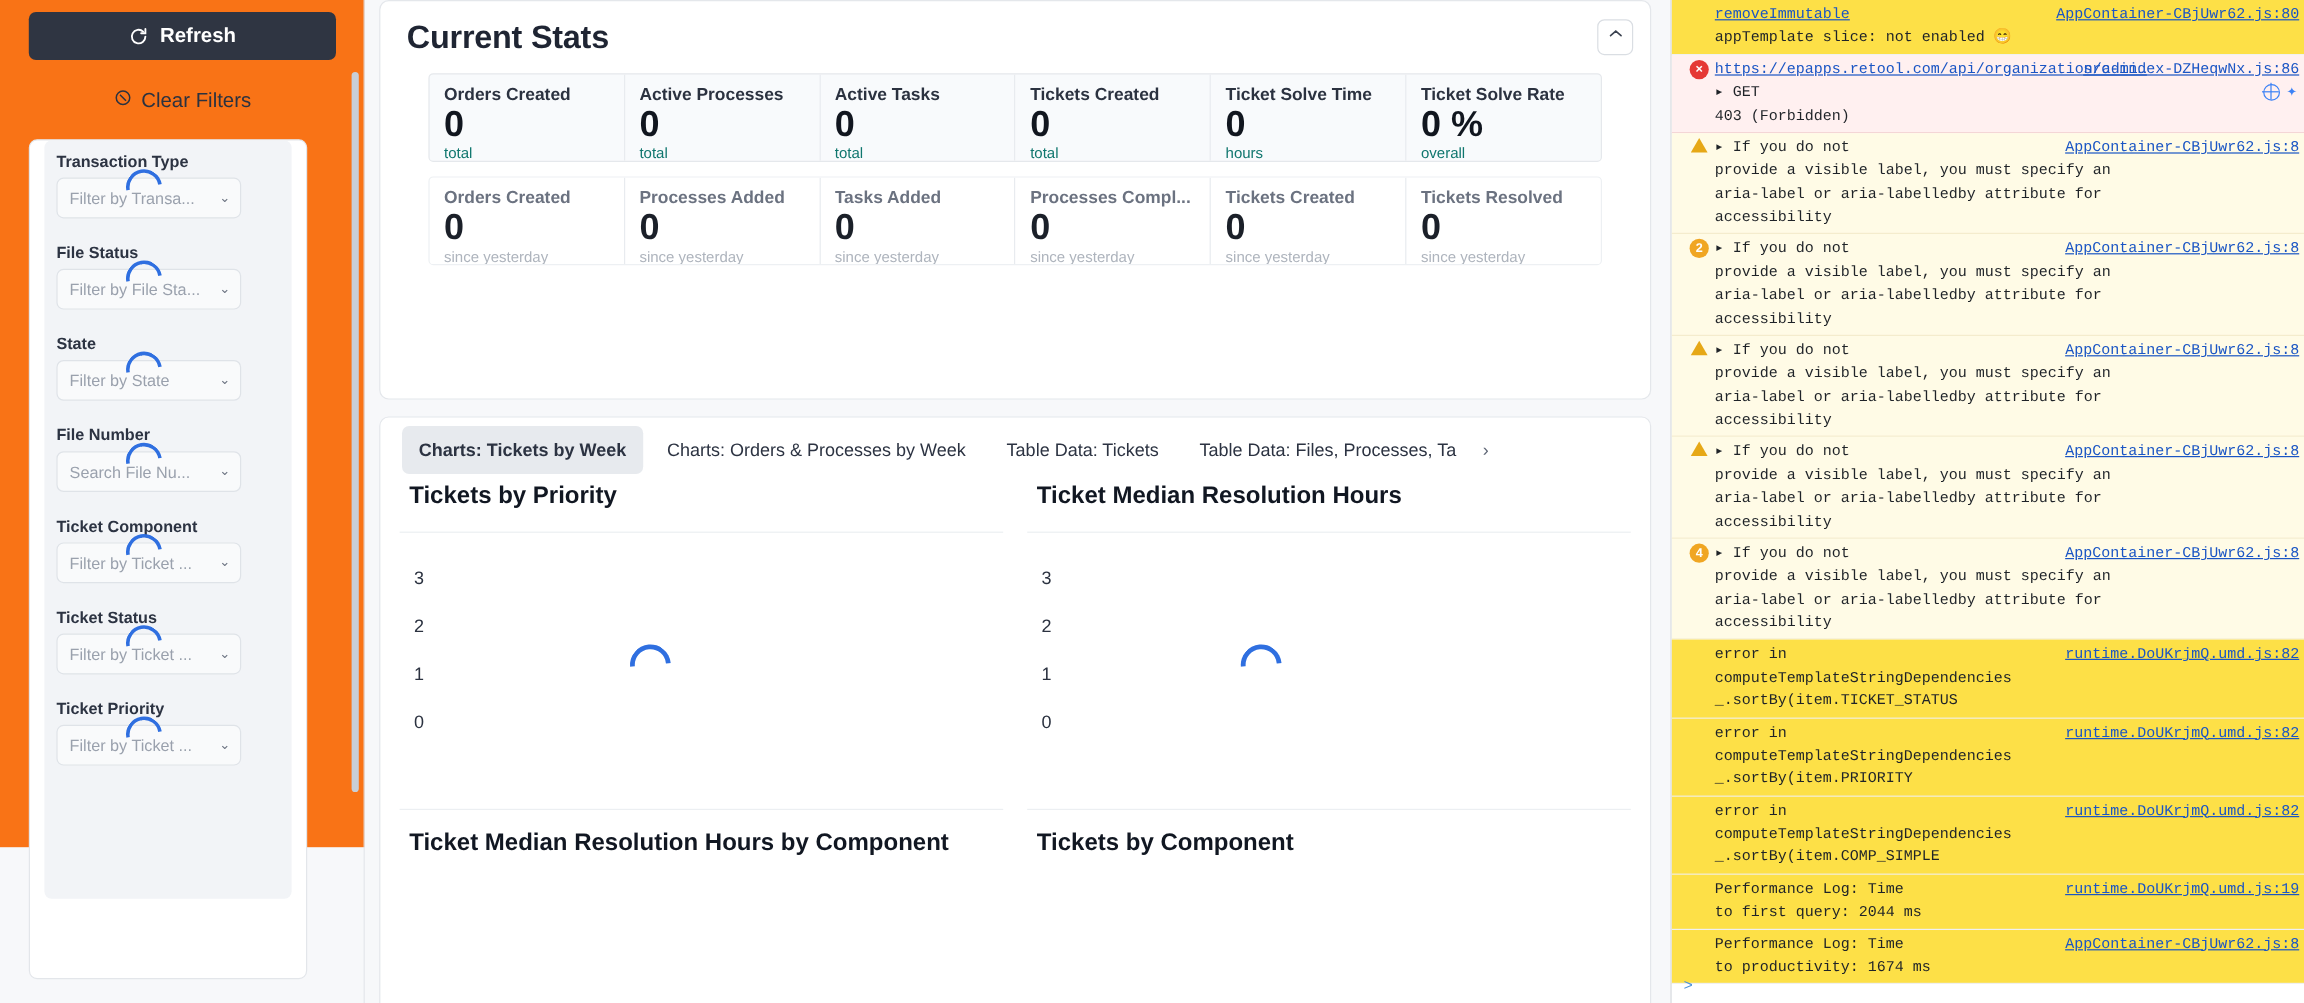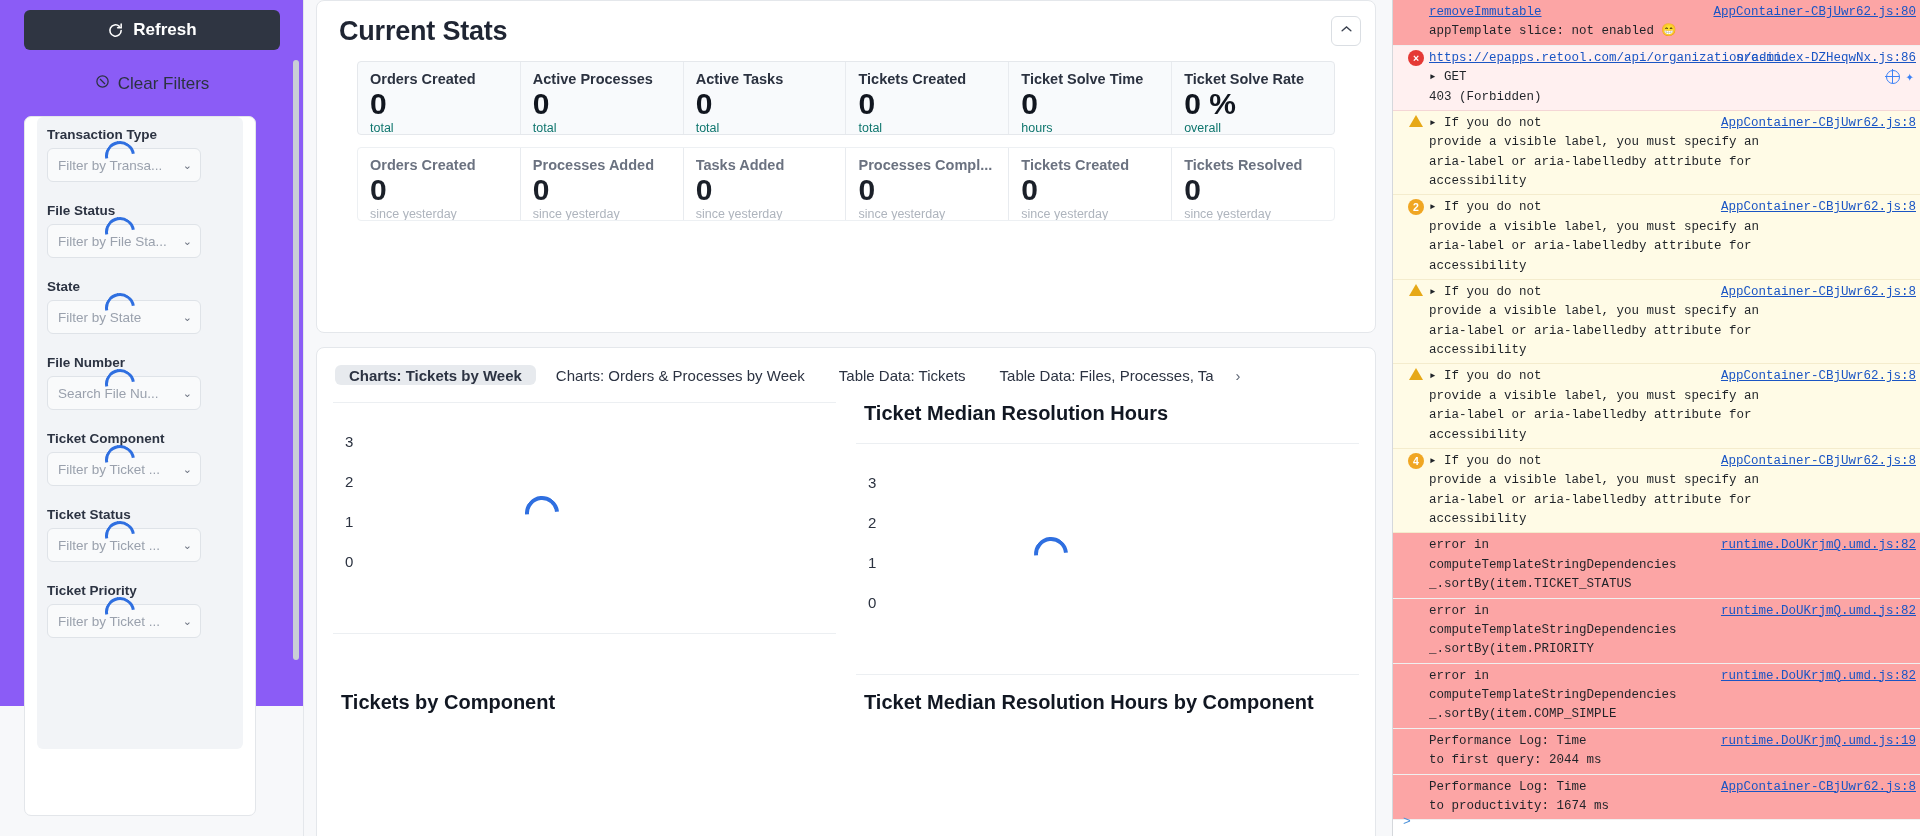--- a/index.html
+++ b/index.html
@@ -24,21 +24,21 @@
     position: relative;
     background: #f7f8fa;
     display: flex;
     overflow: hidden;
   }
 
   
   .sidebar {
     width: 304px;
     height: 706px;
-    background: #8b5cf6;
+    background: #f97316;
     padding: 10px 24px 0 24px;
     position: relative;
     flex: none;
   }
   .refresh-btn {
     width: 256px; height: 40px;
     background: #2f3542;
     color: #fff;
     border: none;
     border-radius: 6px;
@@ -195,21 +195,21 @@
   .stat-row.second .stat-sub { color:#aeb4bd; }
 
   .tabs-card { margin-top: 14px; height: 500px; position: relative; overflow: hidden; }
   .tabs {
     display: flex; align-items: center;
     height: 54px;
     padding: 0 12px 0 18px;
     gap: 6px;
   }
   .tab {
-    height: 20px;
+    height: 40px;
     padding: 0 14px;
     display: flex; align-items: center;
     border-radius: 6px;
     font-size: 15px;
     color: #2c3342;
     cursor: pointer;
     white-space: nowrap;
   }
   .tab.active { background: #e7eaee; font-weight: 700; }
   .tab-overflow {
@@ -260,21 +260,21 @@
     position: relative;
   }
   .row {
     display: flex;
     padding: 3px 6px 3px 10px;
     border-bottom: 1px solid #f0f0f0;
     position: relative;
   }
   .row.err { background: #fff0f0; border-bottom-color: #f4d6d6; }
   .row.warn { background: #fffbe6; border-bottom-color: #f4eccd; }
-  .row.plain { background: #fca5a5; }
+  .row.plain { background: #fde047; }
   .gutter {
     width: 26px; flex: none;
     display: flex; align-items: flex-start; justify-content: center;
     padding-top: 1px;
   }
   .badge {
     min-width: 16px; height: 16px; border-radius: 8px;
     color: #fff; font-size: 10.5px; font-weight: 700;
     display: inline-flex; align-items: center; justify-content: center;
     font-family: "Liberation Sans", sans-serif;
@@ -504,20 +504,21 @@
         <div class="tabs">
           <div class="tab active">Charts: Tickets by Week</div>
           <div class="tab">Charts: Orders &amp; Processes by Week</div>
           <div class="tab">Table Data: Tickets</div>
           <div class="tab">Table Data: Files, Processes, Ta</div>
           <div class="tab-overflow">›</div>
         </div>
 
         <div class="panels">
           <div class="panel">
+            <div class="panel-title">Tickets by Priority</div>
             <div class="plot">
               <div class="yaxis">
                 <div>3</div>
                 <div>2</div>
                 <div>1</div>
                 <div>0</div>
               </div>
               <div class="loader" style="left:192px; top:93px;"></div>
             </div>
           </div>
@@ -530,25 +531,25 @@
                 <div>1</div>
                 <div>0</div>
               </div>
               <div class="loader" style="left:178px; top:93px;"></div>
             </div>
           </div>
         </div>
 
         <div class="panels">
           <div class="panel">
+            <div class="panel-title panel-title-2">Ticket Median Resolution Hours by Component</div>
+            <div class="plot plot-2"></div>
+          </div>
+          <div class="panel">
             <div class="panel-title panel-title-2">Tickets by Component</div>
-            <div class="plot plot-2"></div>
-          </div>
-          <div class="panel">
-            <div class="panel-title panel-title-2">Ticket Median Resolution Hours by Component</div>
             <div class="plot plot-2"></div>
           </div>
         </div>
       </div>
     </div>
   </div>
 
   <div class="console">
 
     <div class="row plain">

